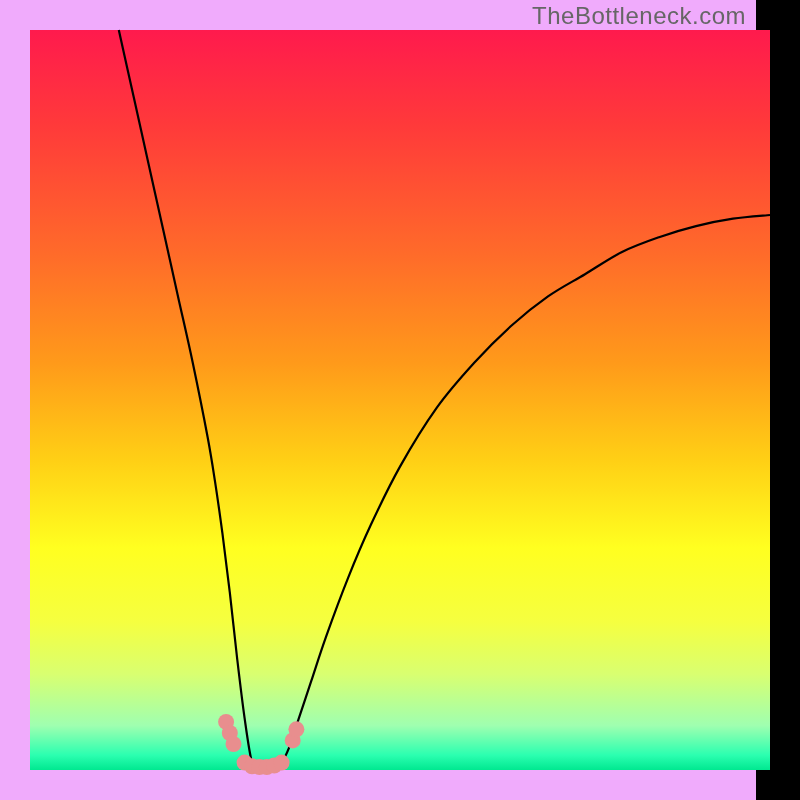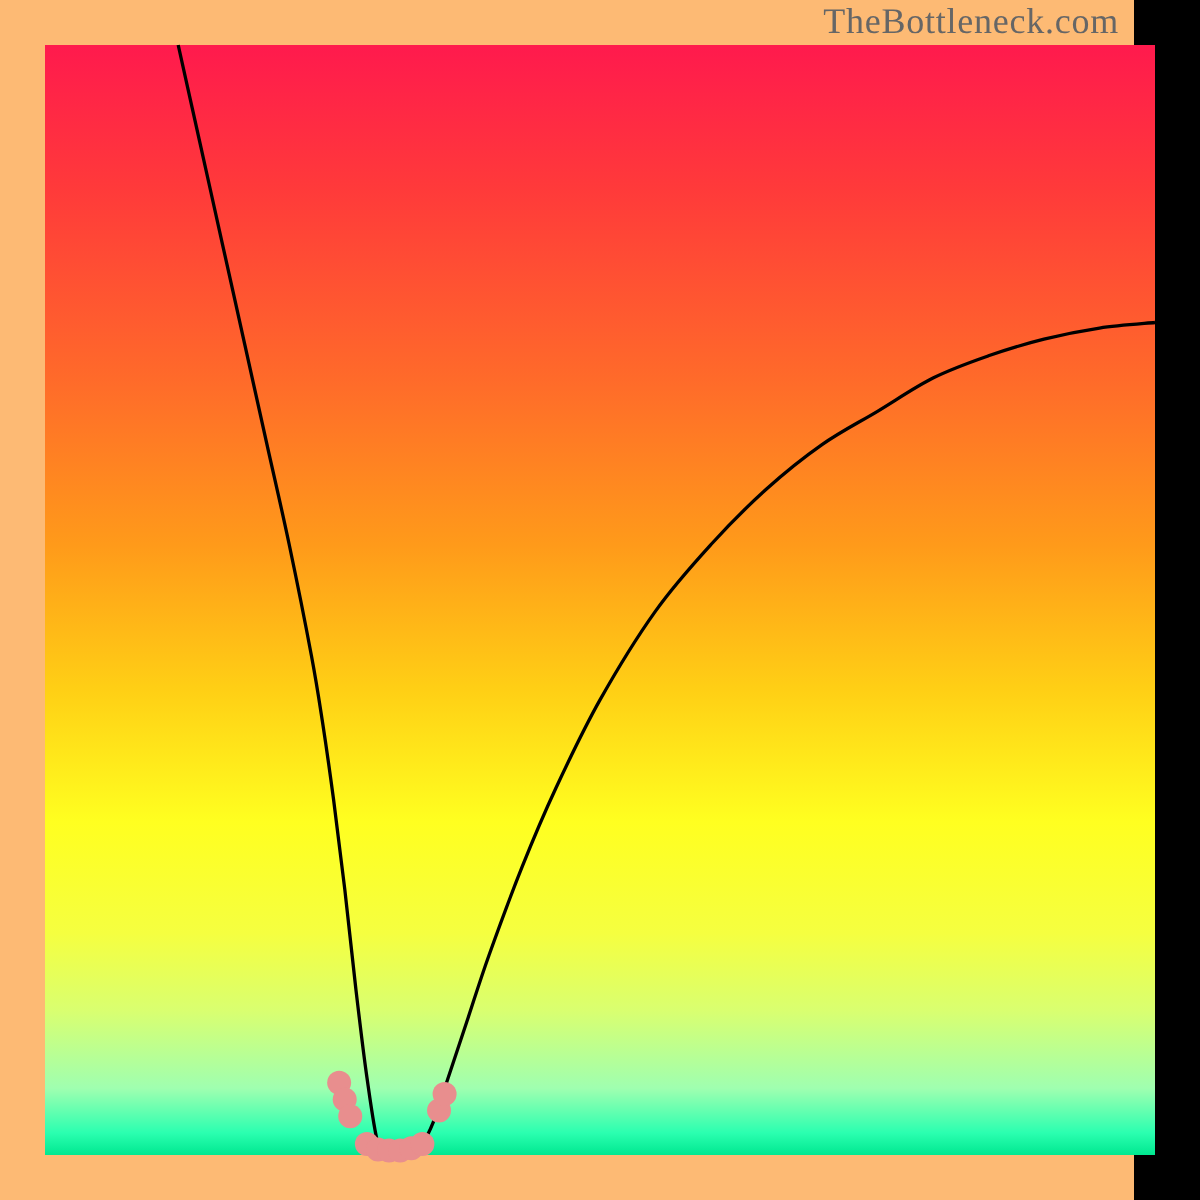--- a/index.html
+++ b/index.html
@@ -8,22 +8,21 @@
     width: 800px;
     height: 800px;
     background: #000;
     font-family: Arial, Helvetica, sans-serif;
     overflow: hidden;
   }
   .frame {
     position: relative;
     width: 756px;
     height: 800px;
-    background: #fdba74;
-    font-family: Liberation Serif, serif;
+    background: #f0abfc;
   }
   .watermark {
     position: absolute;
     top: 2px;
     right: 10px;
     color: #666;
     font-size: 24px;
     font-weight: 500;
     letter-spacing: 0.5px;
     z-index: 10;

